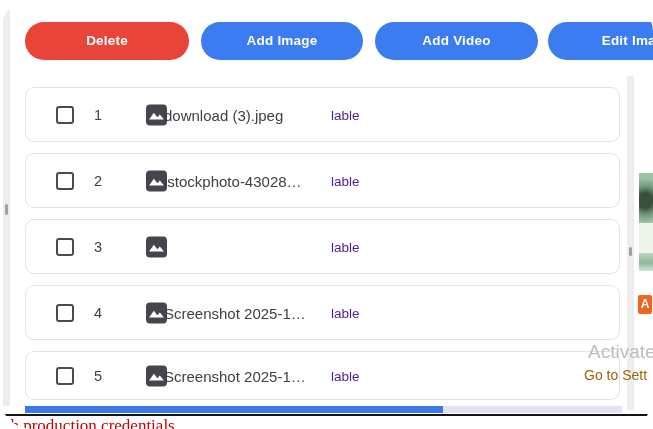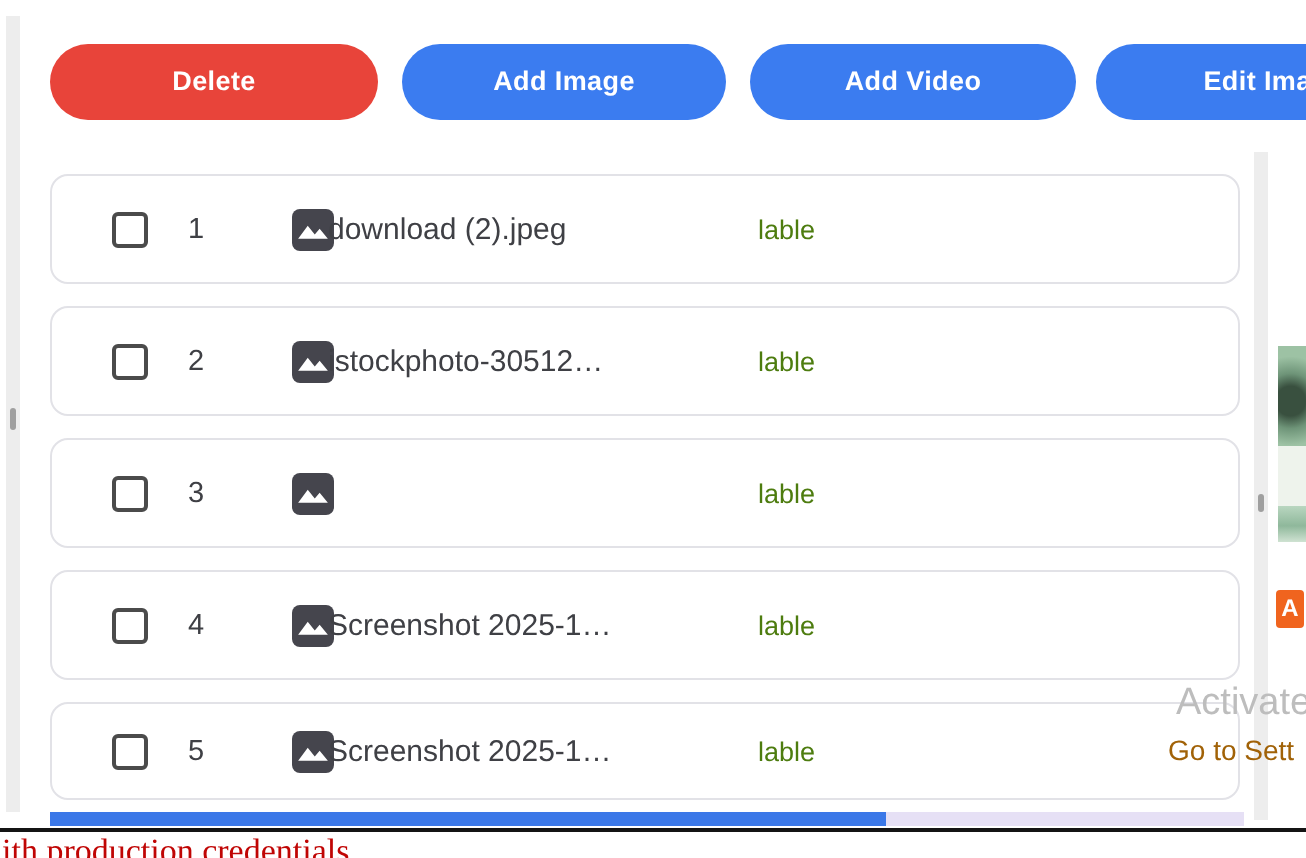--- a/index.html
+++ b/index.html
@@ -1,20 +1,20 @@
 <!DOCTYPE html>
 <html><head>
 <meta charset="utf-8">
 <style>
   * { margin:0; padding:0; box-sizing:border-box; }
   html,body { background:#fff; }
   body { font-family:"Liberation Sans", sans-serif; }
   #screen {
     position:relative; width:653px; height:429px;
-    background:#fff; overflow:hidden;
+    background:#fff; overflow:hidden;border-radius:32px;
   }
   
   .vstrip { position:absolute; background:#ededed; }
   .vthumb { position:absolute; background:#9f9f9f; border-radius:2px; }
   #left-strip  { left:3px;  top:8px;  width:7px; height:398px; }
   #left-thumb  { left:5px;  top:204px; width:3px; height:11px; }
   #right-strip { left:627px; top:76px; width:7px; height:334px; }
   #right-thumb { left:629px; top:247px; width:3px; height:9px; }
 
   
@@ -51,21 +51,21 @@
     position:absolute; left:120px; top:50%; transform:translateY(-50%);
     width:21px; height:21px; border-radius:4px; background:#45454d;
   }
   .img-icon svg { display:block; width:21px; height:21px; }
   .fname {
     position:absolute; left:138px; top:50%; transform:translateY(-50%);
     font-size:15px; color:#3f4045; white-space:nowrap;
   }
   .row-label {
     position:absolute; left:305px; top:50%; transform:translateY(-50%);
-    font-size:13.5px; color:#4d7c0f; white-space:nowrap;margin-left:48px;
+    font-size:13.5px; color:#4c1d95; white-space:nowrap;
   }
 
   
   #hscroll-track { position:absolute; left:25px; top:406px; width:597px; height:7px; background:#e6e0f5; }
   #hscroll-thumb { position:absolute; left:25px; top:406px; width:418px; height:7px; background:#3b78e8; }
 
   
   #bottom-line { position:absolute; left:0; top:414px; width:653px; height:2px; background:#141414; }
   #footer-link {
     position:absolute; left:1px; top:416px; white-space:nowrap;
@@ -106,32 +106,32 @@
 
   <div id="rows">
       <div class="row">
       <span class="cb"></span>
       <span class="row-num">1</span>
       <span class="img-icon">
         <svg viewBox="0 0 24 24">
           <polygon points="3.5,17 9,9.5 13,14.5 15.8,11.3 20.5,17" fill="#ffffff"></polygon>
         </svg>
       </span>
-      <span class="fname">download (2).jpeg</span>
+      <span class="fname">download (3).jpeg</span>
       <span class="row-label">lable</span>
     </div>
       <div class="row">
       <span class="cb"></span>
       <span class="row-num">2</span>
       <span class="img-icon">
         <svg viewBox="0 0 24 24">
           <polygon points="3.5,17 9,9.5 13,14.5 15.8,11.3 20.5,17" fill="#ffffff"></polygon>
         </svg>
       </span>
-      <span class="fname">istockphoto-30512…</span>
+      <span class="fname">istockphoto-43028…</span>
       <span class="row-label">lable</span>
     </div>
       <div class="row">
       <span class="cb"></span>
       <span class="row-num">3</span>
       <span class="img-icon">
         <svg viewBox="0 0 24 24">
           <polygon points="3.5,17 9,9.5 13,14.5 15.8,11.3 20.5,17" fill="#ffffff"></polygon>
         </svg>
       </span>

